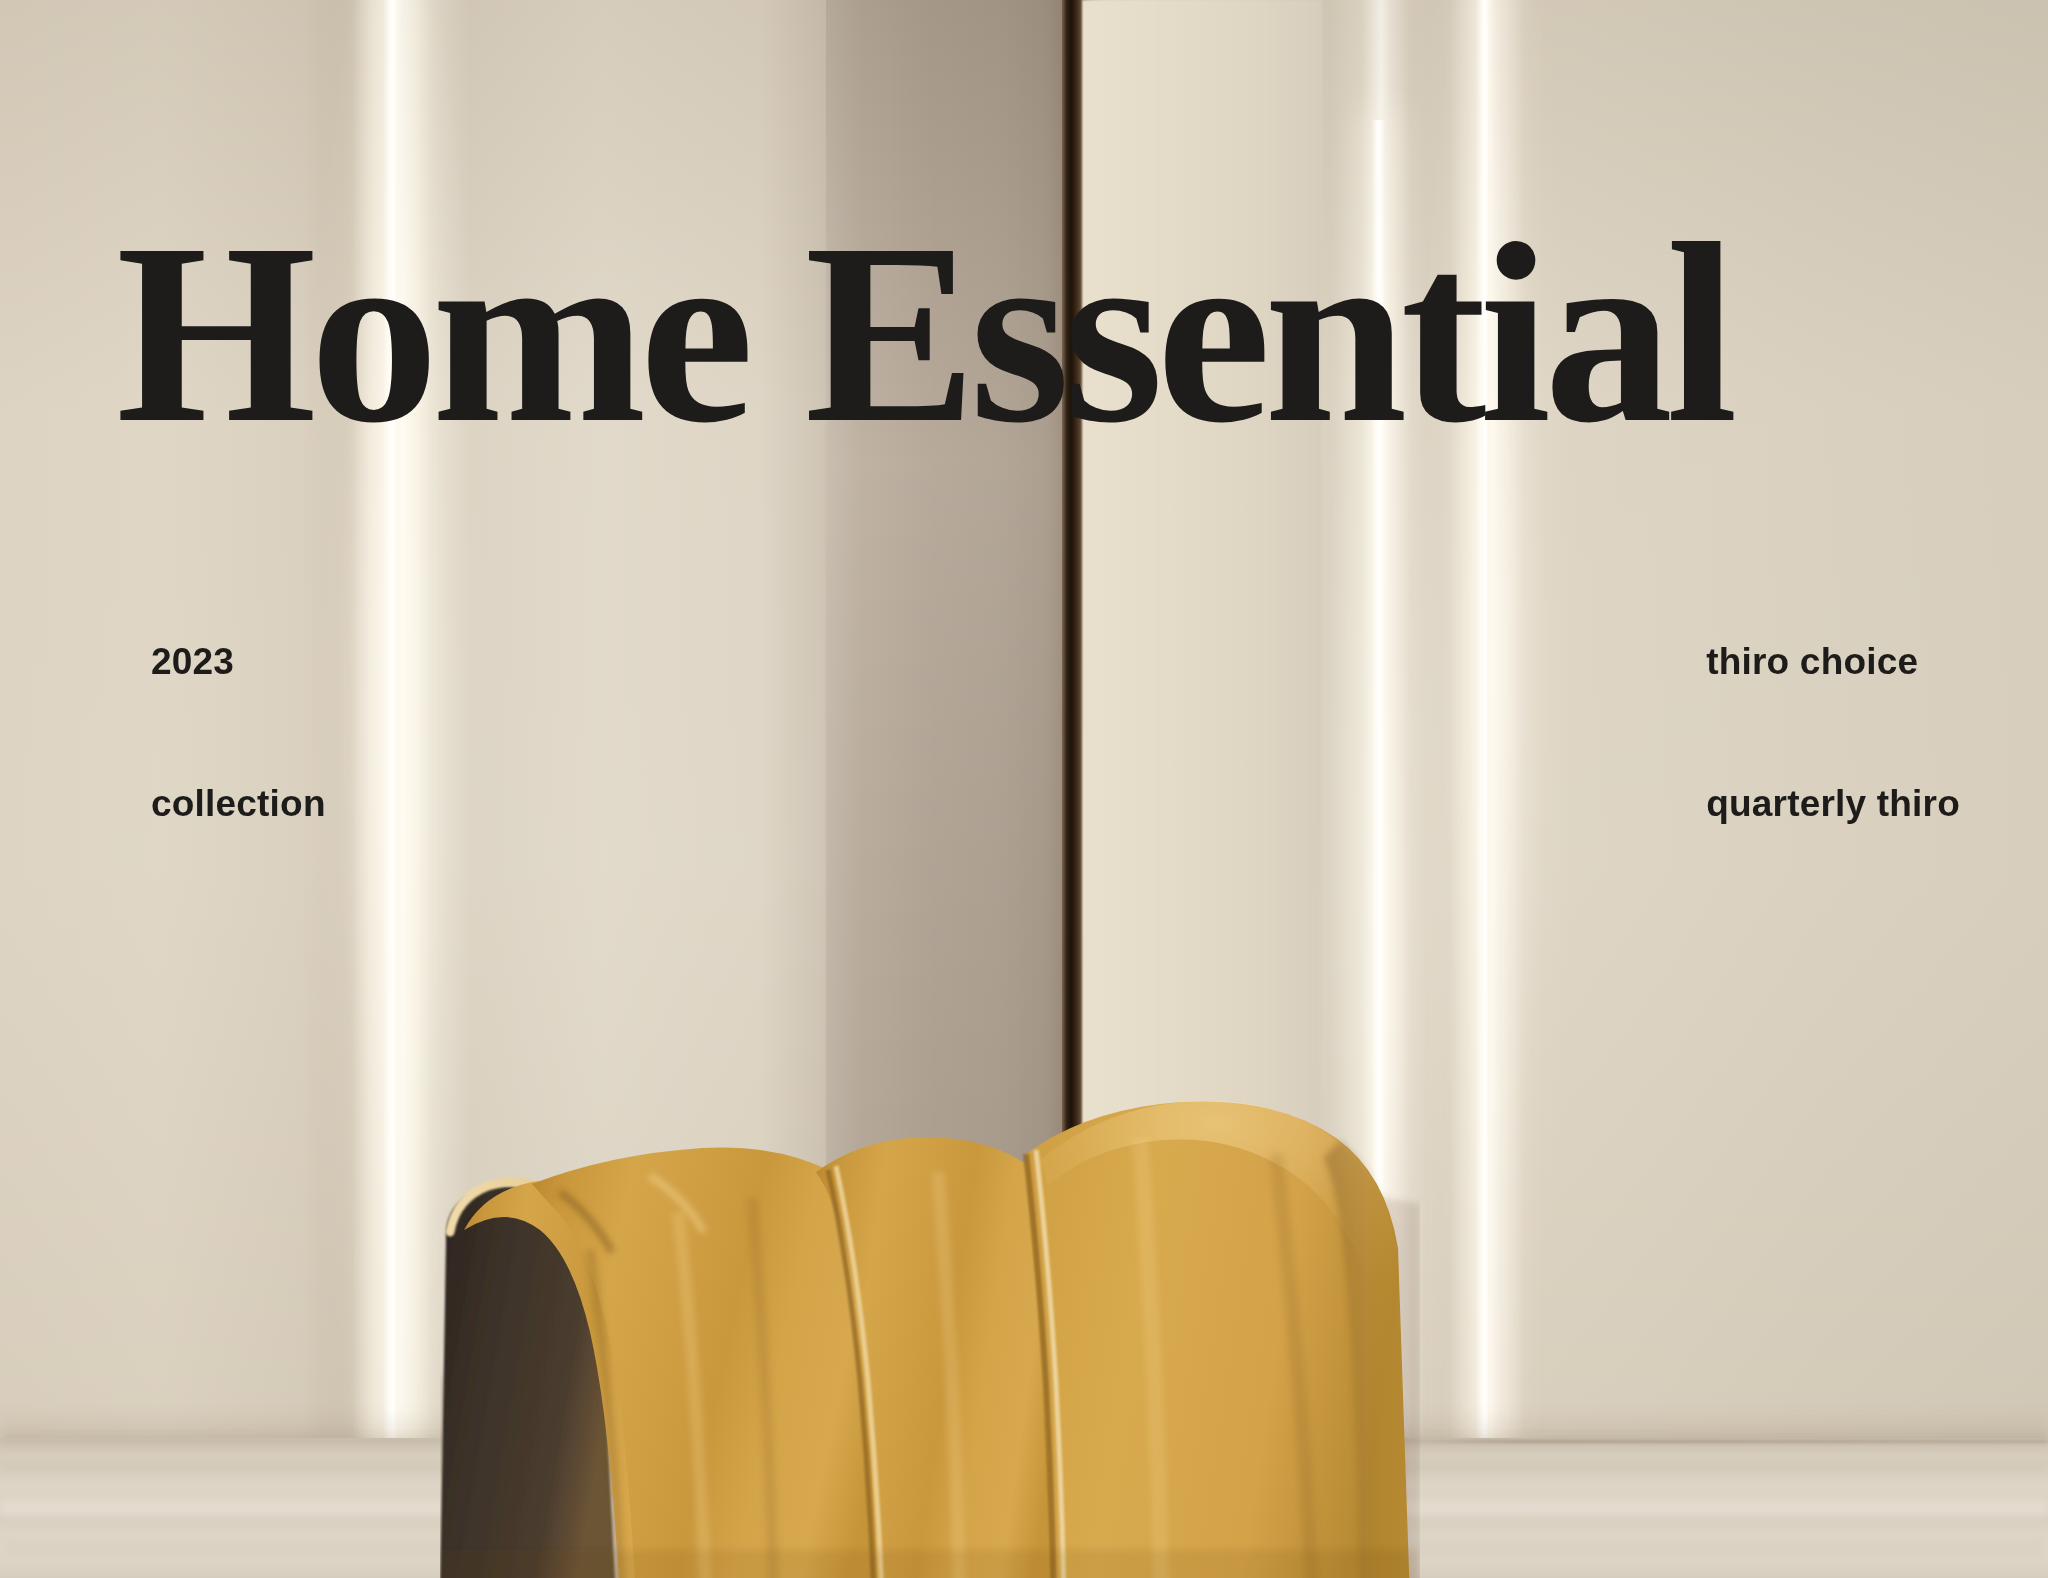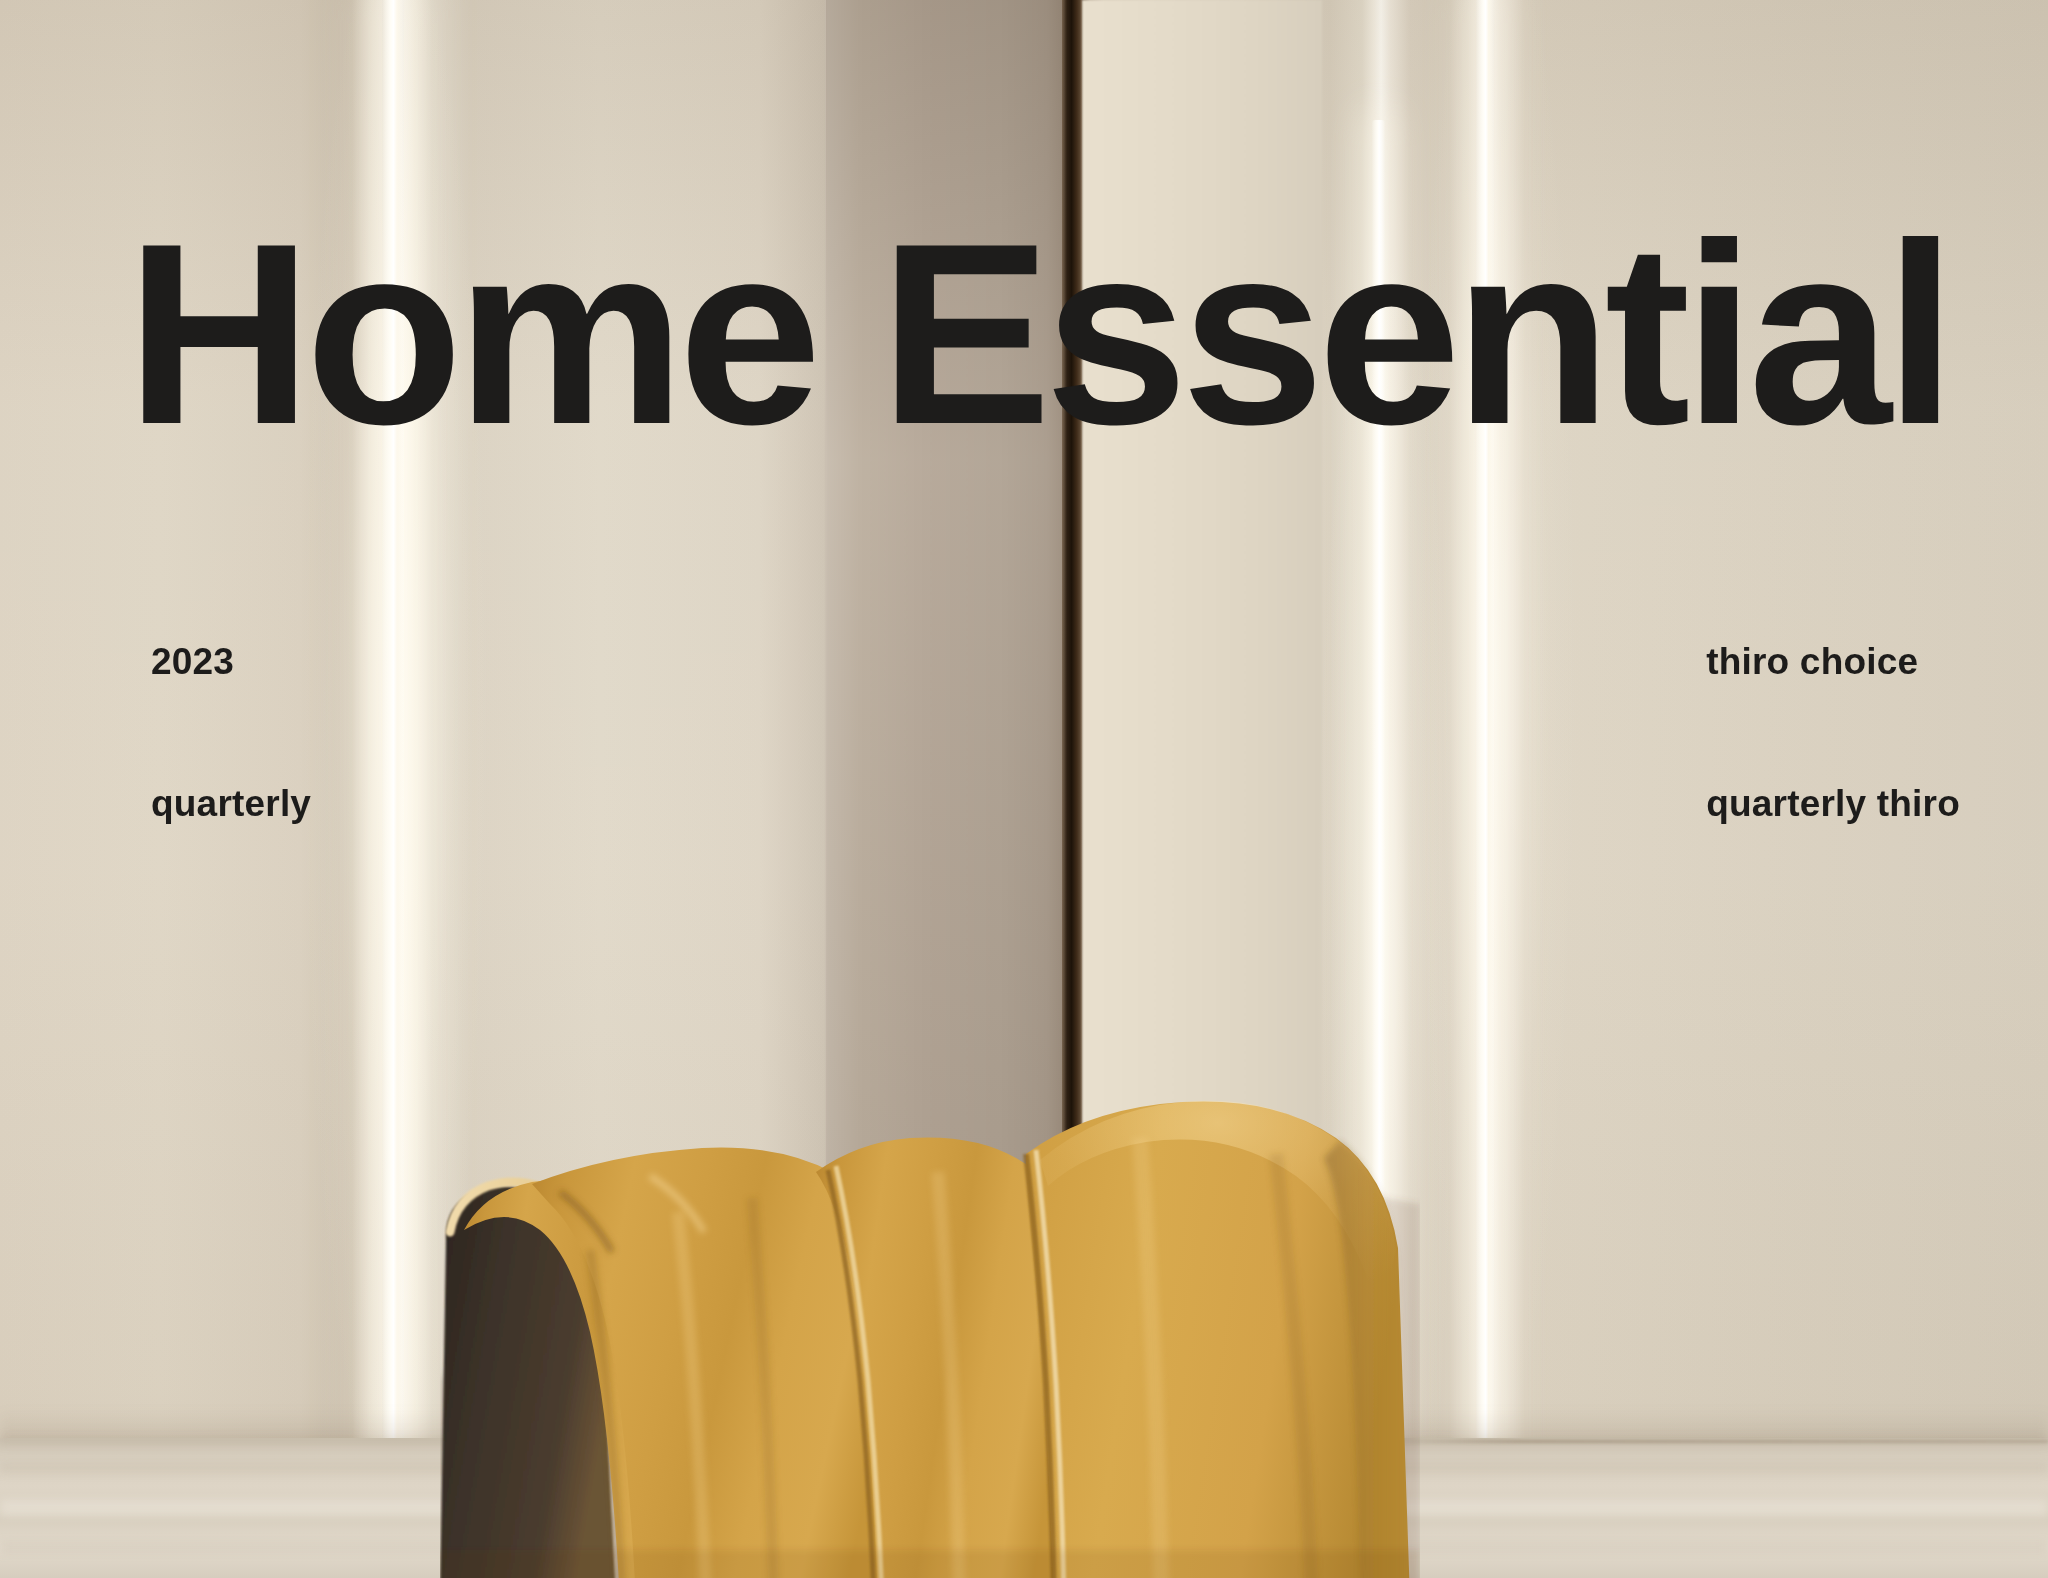--- a/index.html
+++ b/index.html
@@ -226,24 +226,24 @@
   .chair svg { display: block; width: 100%; height: 100%; }
 
   
   .type-layer {
     position: absolute;
     inset: 0;
     pointer-events: auto;
   }
   .title {
     position: absolute;
-    left: 126px;
+    left: 116px;
     top: 228px;
     margin: 0;
-    font-family: Liberation Sans, sans-serif;
+    font-family: Liberation Serif, serif;
     font-weight: 700;
     font-size: 258px;
     line-height: 0.82;
     letter-spacing: -7px;
     color: #1d1c1b;
     white-space: nowrap;
   }
   .meta-left {
     position: absolute;
     left: 116px;
@@ -392,21 +392,21 @@
     </div>
 
   </div>
 
   <div class="type-layer">
 
     <h1 class="title">Home Essential</h1>
 
     <div class="meta-left">
       <span class="meta-line">2023</span>
-      <span class="meta-line">quarterly</span>
+      <span class="meta-line">collection</span>
     </div>
 
     <div class="meta-right">
       <span class="meta-line">thiro choice</span>
       <span class="meta-line">quarterly thiro</span>
     </div>
 
   </div>
 
 </div>

